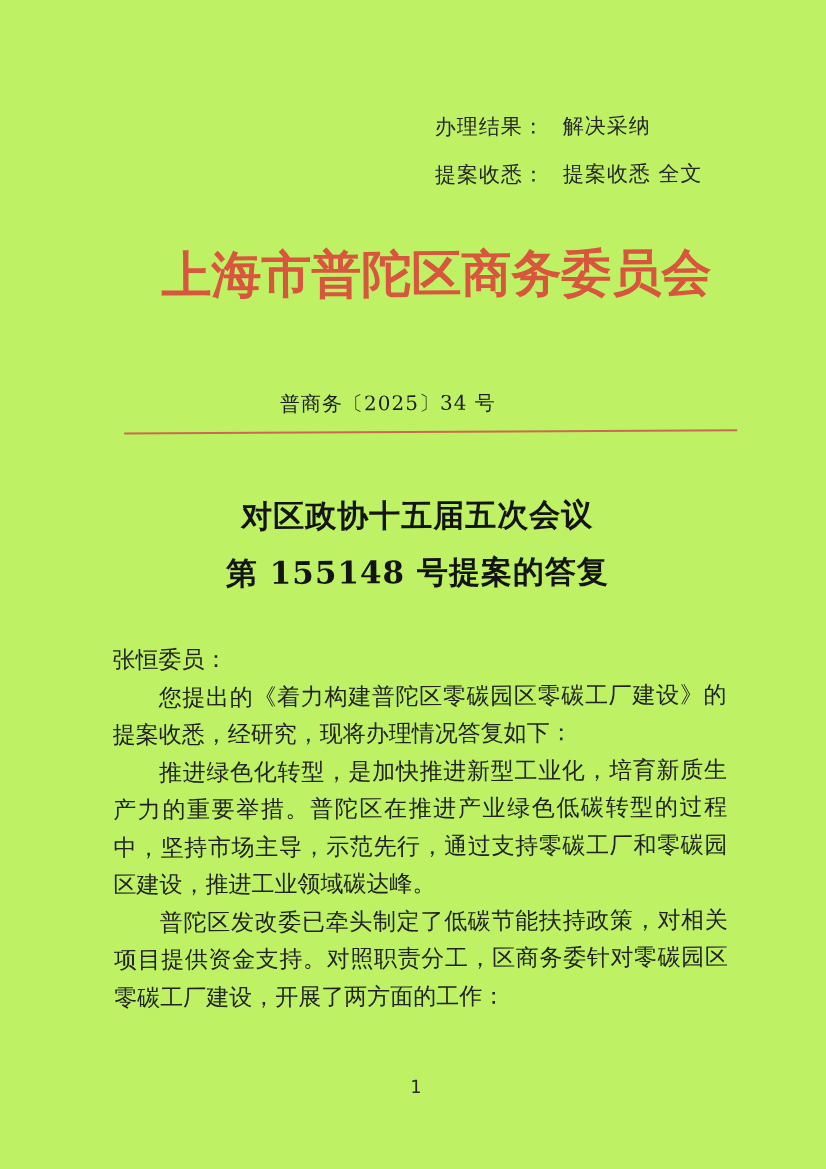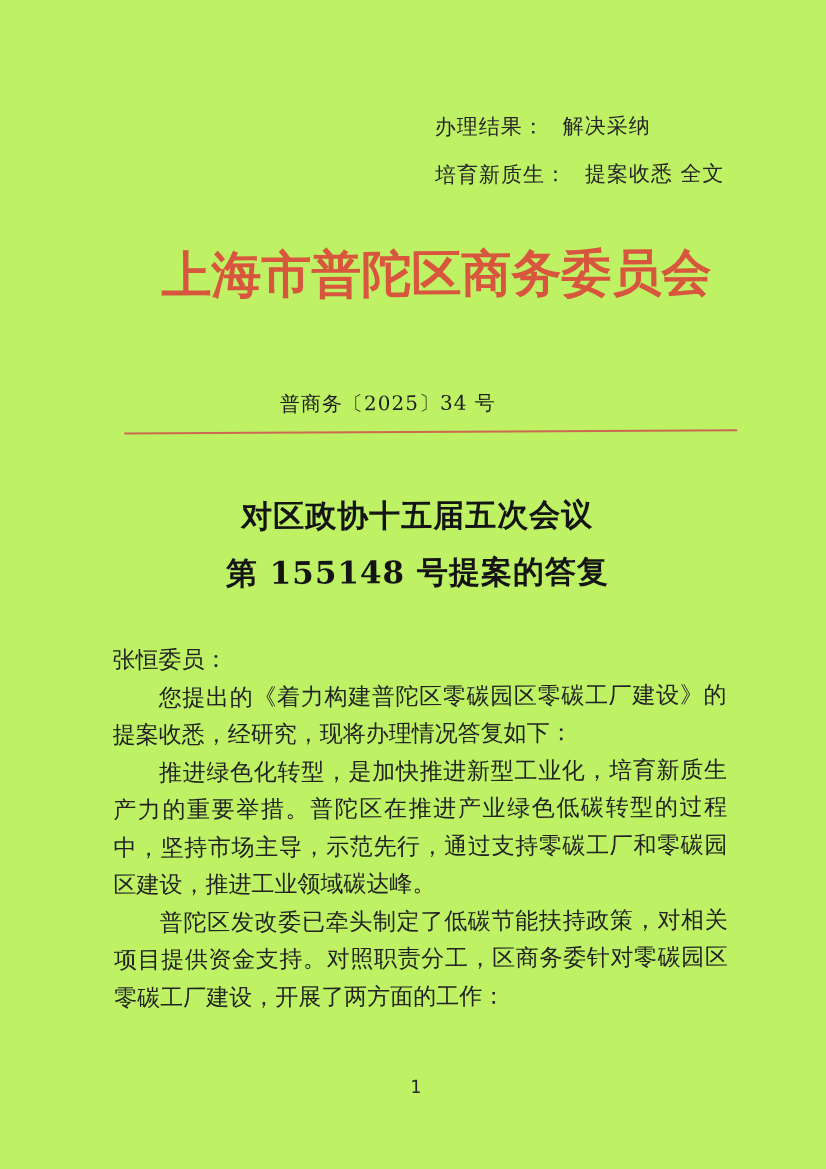--- a/index.html
+++ b/index.html
@@ -107,21 +107,21 @@
 <body>
 
 <div class="page">
   <div class="scan">
 
     <div class="meta">
       <div class="meta-row">
         <span class="meta-label">办理结果：</span><span class="meta-value">解决采纳</span>
       </div>
       <div class="meta-row">
-        <span class="meta-label">培育新质生：</span><span class="meta-value">提案收悉 全文</span>
+        <span class="meta-label">提案收悉：</span><span class="meta-value">提案收悉 全文</span>
       </div>
     </div>
 
     <h1 class="org" style="color: rgb(216, 86, 62);">上海市普陀区商务委员会</h1>
 
     <div class="docnum">普商务〔2025〕34 号</div>
 
     <div class="rule" style="background: rgb(205, 105, 80);"></div>
 
     <div class="title">

